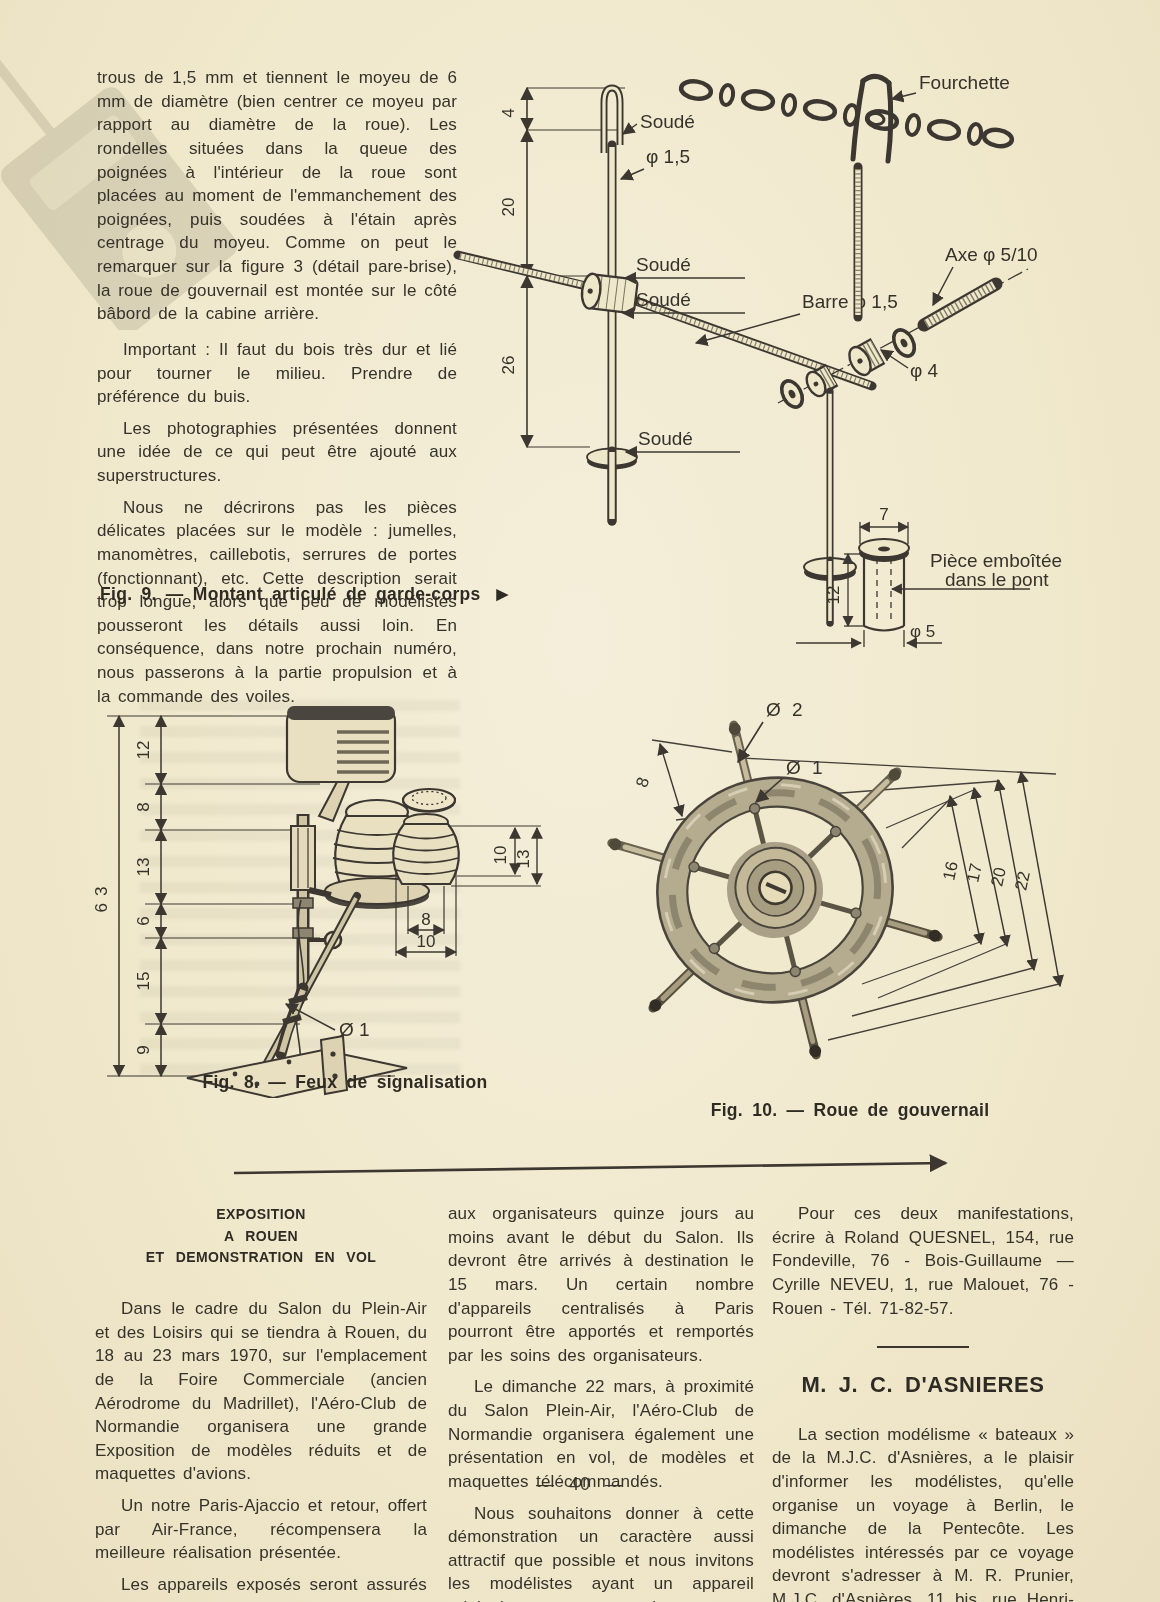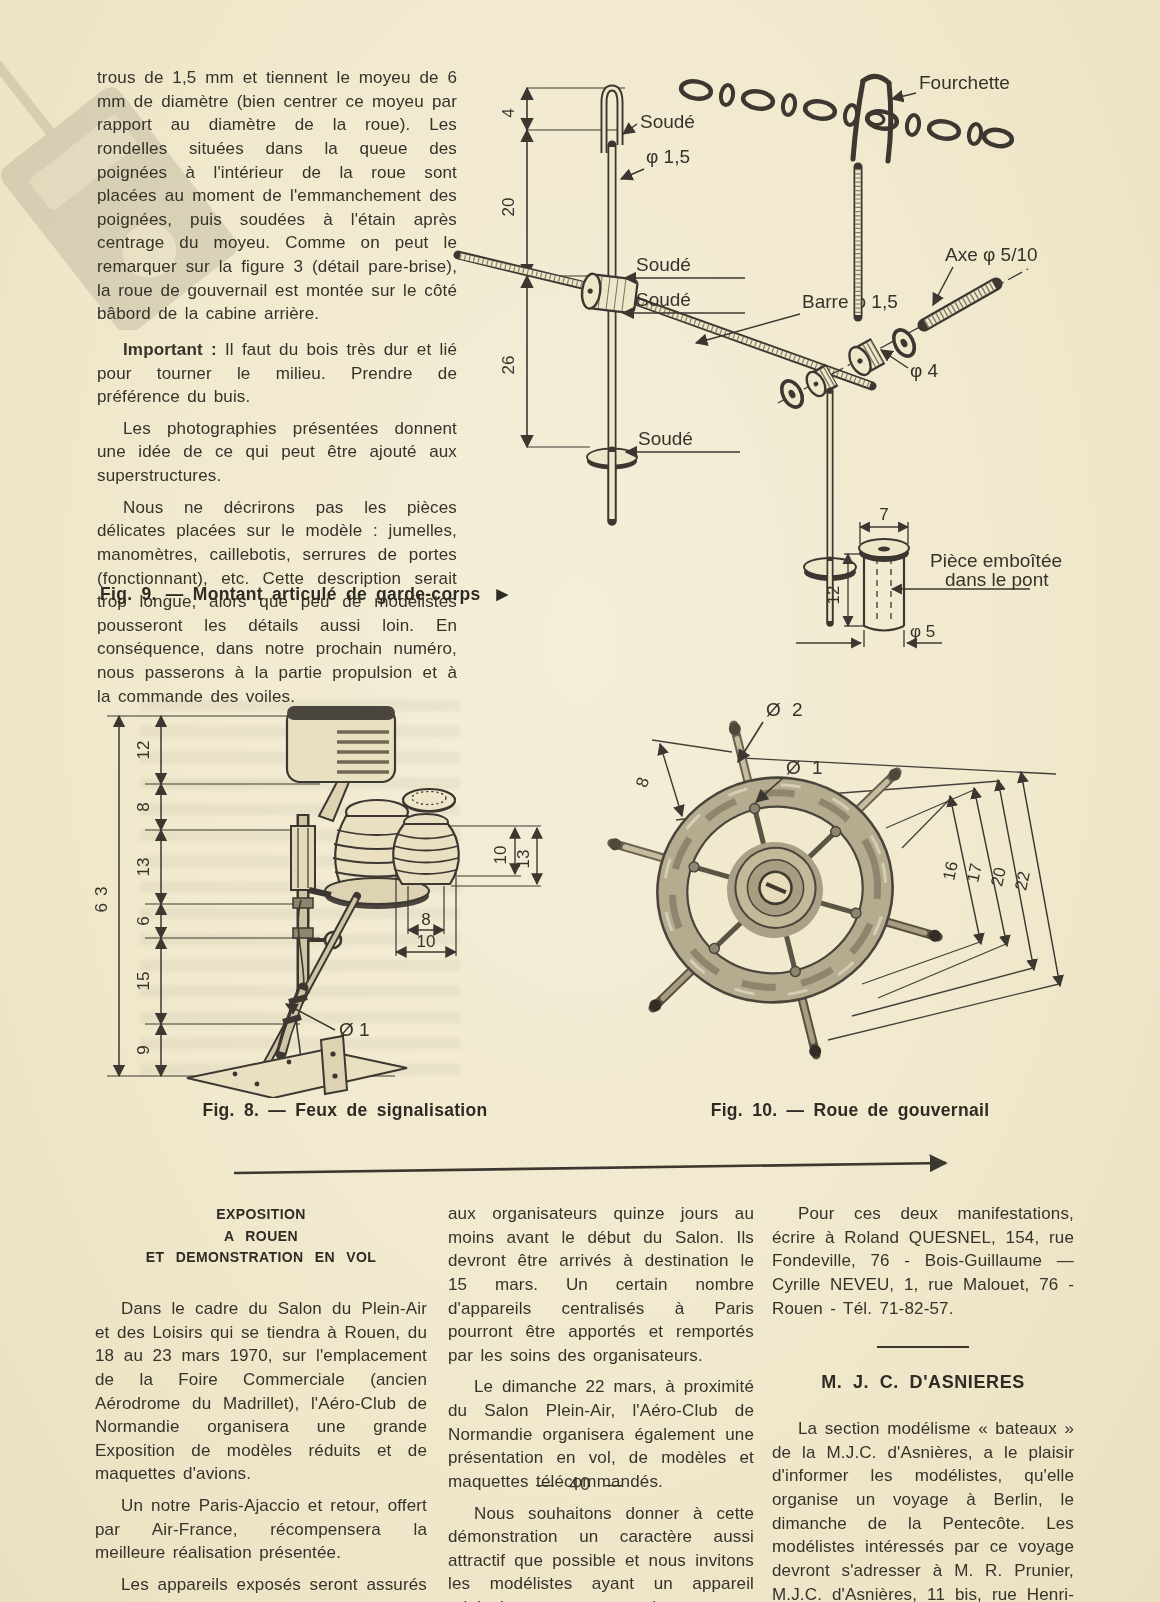--- a/index.html
+++ b/index.html
@@ -5,28 +5,28 @@
   html,body{margin:0;padding:0;background:#d8d0b4;}
   .page{
     position:relative;width:1160px;height:1602px;margin:0 auto;overflow:hidden;
     background:radial-gradient(ellipse at 50% 40%, #f4eeda 0%, #f1e9cd 55%, #eadfc0 100%);
     font-family:"Liberation Sans", sans-serif;color:#35322a;
   }
   .abs{position:absolute;}
   p{margin:0 0 8px 0;}
   .body-text{font-size:17px;line-height:1.39;text-align:justify;letter-spacing:.15px;word-spacing:2.5px;}
   .ind{text-indent:26px;}
-  .b{font-weight:bold;}
+  .b{font-weight:normal;}
   .caption{font-weight:bold;font-size:17.5px;letter-spacing:.3px;word-spacing:4px;color:#2e2b24;}
   .cap-center{text-align:center;}
   .cap-arrow{display:inline-block;margin-left:16px;font-size:15px;transform:translateY(-1px);}
   .news-head{font-weight:bold;font-size:14px;line-height:1.55;text-align:center;letter-spacing:.4px;word-spacing:7px;color:#2e2b24;}
   .news-head span{display:block;}
   .mini-rule{width:92px;border-top:2px solid #3a362e;margin:26px auto 22px auto;}
-  .col3-head{font-weight:bold;font-size:18px;text-align:center;letter-spacing:.6px;word-spacing:5px;margin-bottom:22px;color:#2e2b24;}
+  .col3-head{font-weight:bold;font-size:22px;text-align:center;letter-spacing:.6px;word-spacing:5px;margin-bottom:22px;color:#2e2b24;}
   .pageno{width:1160px;text-align:center;font-size:18px;letter-spacing:1px;word-spacing:8px;color:#3a362e;}
   svg text{font-family:"Liberation Sans", sans-serif;fill:#35322a;}
   .dimnum{font-size:17px;}
   .lab{font-size:19px;}
   .ghost{
     background:repeating-linear-gradient(180deg, rgba(110,104,84,.07) 0 11px, rgba(110,104,84,0) 11px 26px);
     filter:blur(1.6px);
   }
 </style>
 </head>
@@ -424,21 +424,21 @@
       <line x1="374" y1="110" x2="407" y2="268" marker-start="url(#m10)" marker-end="url(#m10)"></line>
       <line x1="398" y1="102" x2="434" y2="292" marker-start="url(#m10)" marker-end="url(#m10)"></line>
       <line x1="421" y1="94" x2="460" y2="308" marker-start="url(#m10)" marker-end="url(#m10)"></line>
     </g>
     <text class="dimnum" x="356" y="194" text-anchor="middle" transform="rotate(-78 356 194)">16</text>
     <text class="dimnum" x="380" y="196" text-anchor="middle" transform="rotate(-78 380 196)">17</text>
     <text class="dimnum" x="404" y="200" text-anchor="middle" transform="rotate(-78 404 200)">20</text>
     <text class="dimnum" x="428" y="204" text-anchor="middle" transform="rotate(-78 428 204)">22</text>
   </svg>
 
-  <div class="abs caption cap-center" style="left:85px;top:1100px;width:520px;">Fig. 8. — Feux de signalisation</div>
+  <div class="abs caption cap-center" style="left:85px;top:1072px;width:520px;">Fig. 8. — Feux de signalisation</div>
   <div class="abs caption cap-center" style="left:620px;top:1100px;width:460px;">Fig. 10. — Roue de gouvernail</div>
 
   <svg class="abs" style="left:0;top:1150px;" width="1160" height="40">
     <defs>
       <marker id="msep" viewBox="0 0 10 10" refX="9" refY="5" markerWidth="7" markerHeight="7" orient="auto">
         <path d="M0,0 L10,5 L0,10 z" fill="#3c3831"></path>
       </marker>
     </defs>
     <line x1="234" y1="23" x2="946" y2="13" stroke="#3c3831" stroke-width="2.6" marker-end="url(#msep)"></line>
   </svg>

